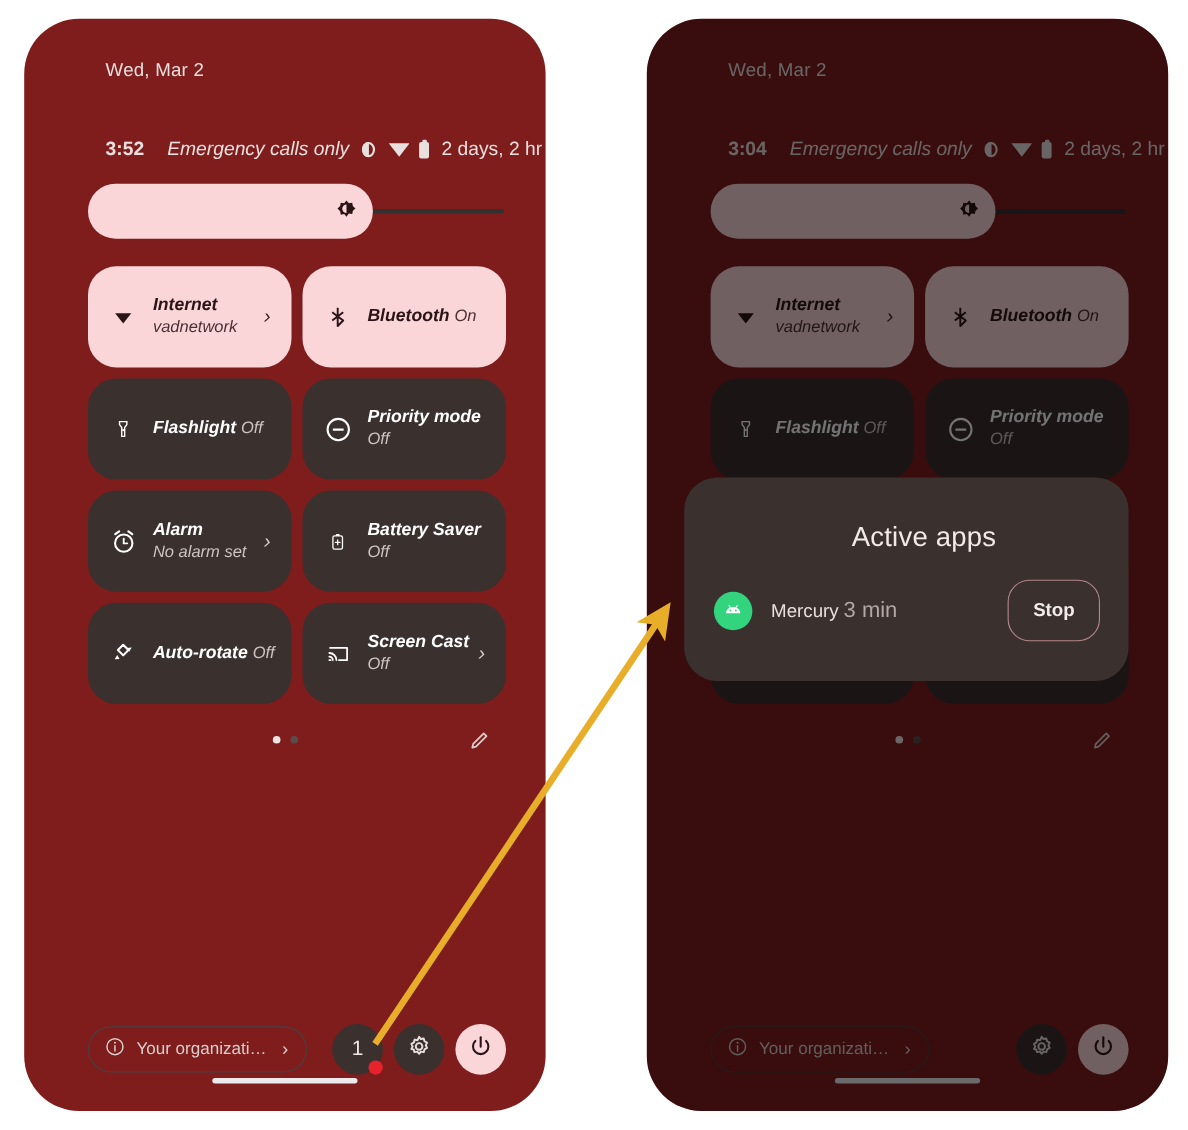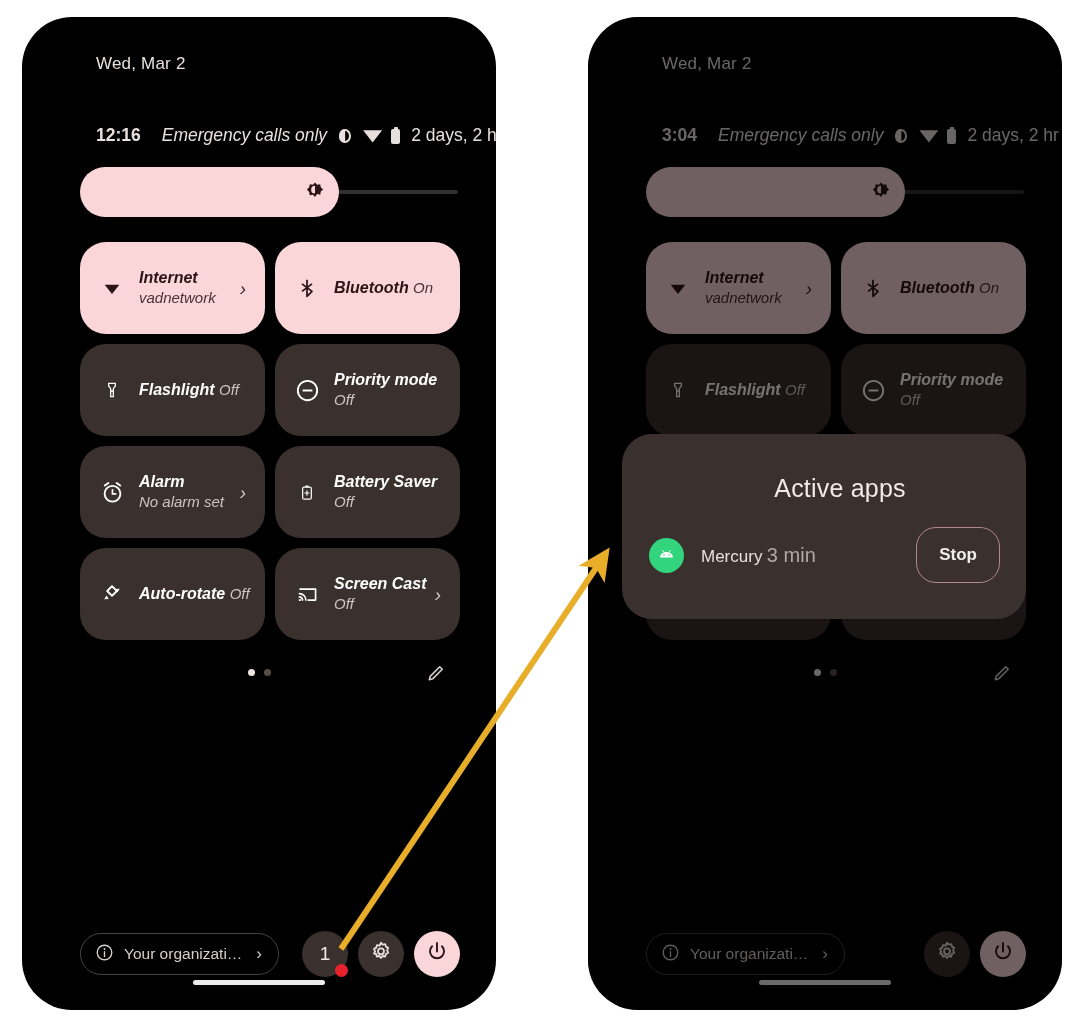--- a/index.html
+++ b/index.html
@@ -7,21 +7,21 @@
     width: 1080px; height: 1027px;
     background: #ffffff;
     font-family: "Liberation Sans", sans-serif;
     overflow: hidden;
   }
   #stage { position: relative; width: 1080px; height: 1027px; background: #fff; }
 
   
   .phone {
     position: absolute;
-    background: #000000;
+    background: #7f1d1d;
     border-radius: 50px;
     overflow: hidden;
   }
   #phone-left  { left: 22px;  top: 17px; width: 474px; height: 993px; }
   #phone-right { left: 588px; top: 17px; width: 474px; height: 993px; }
 
   .screen { position: absolute; inset: 0; }
 
   
   .scrim {
@@ -217,21 +217,21 @@
 <body>
 
 <div id="stage">
 
   <div class="phone" id="phone-left">
     <div class="screen">
 
       <div class="date">Wed, Mar 2</div>
 
       <div class="statusrow">
-        <span class="time">12:16</span>
+        <span class="time">3:52</span>
         <span class="carrier">Emergency calls only</span>
         <span class="si ic-vibrate"></span>
         <span class="si ic-wifi"></span>
         <span class="si ic-batt"></span>
         <span class="batt-text">2 days, 2 hr</span>
       </div>
 
       <div class="brightness">
         <div class="bright-track"></div>
         <div class="bright-fill"></div>

